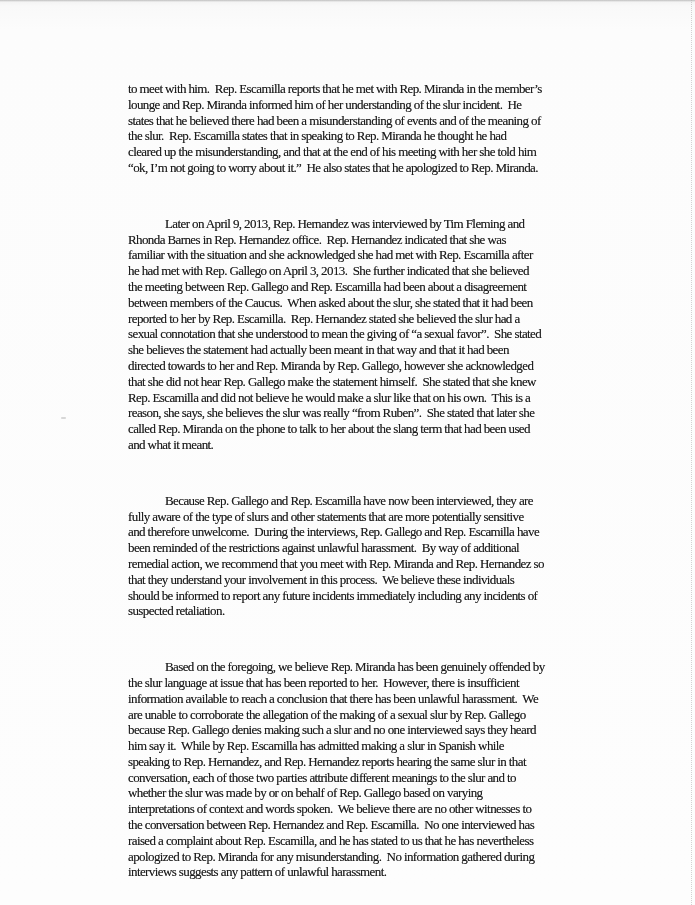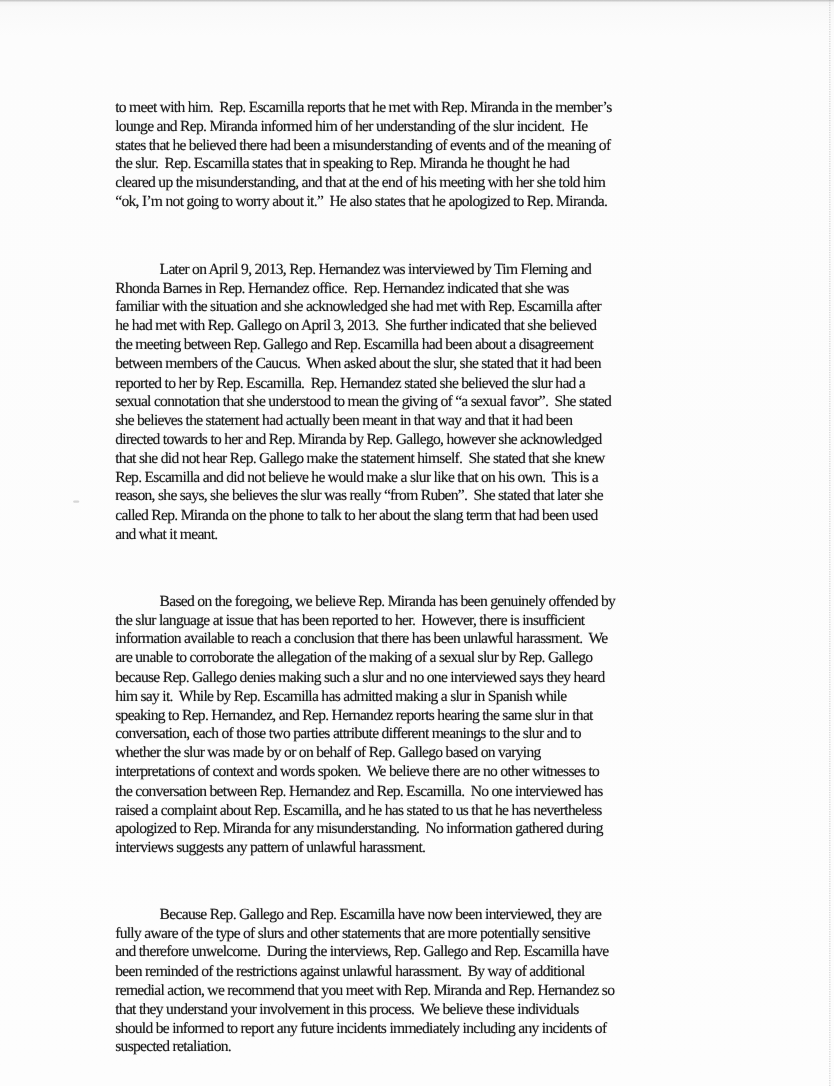--- a/index.html
+++ b/index.html
@@ -33,21 +33,21 @@
     left: 61px;
     top: 417px;
     width: 5px;
     height: 2px;
     background: #b8b8b8;
     opacity: 0.55;
     border-radius: 1px;
   }
   .text-block {
     position: absolute;
-    left: 96px;
+    left: 128px;
     top: 81px;
     width: 540px;
     color: #1e1e1e;
     font-size: 13px;
     line-height: 15.8px;
     letter-spacing: -0.6px;
     white-space: pre;
     text-shadow: 0 0 0.6px rgba(30,30,30,0.55);
     font-family: Liberation Serif, serif;
   }
@@ -79,34 +79,34 @@
 the meeting between Rep. Gallego and Rep. Escamilla had been about a disagreement
 between members of the Caucus.  When asked about the slur, she stated that it had been
 reported to her by Rep. Escamilla.  Rep. Hernandez stated she believed the slur had a
 sexual connotation that she understood to mean the giving of “a sexual favor”.  She stated
 she believes the statement had actually been meant in that way and that it had been
 directed towards to her and Rep. Miranda by Rep. Gallego, however she acknowledged
 that she did not hear Rep. Gallego make the statement himself.  She stated that she knew
 Rep. Escamilla and did not believe he would make a slur like that on his own.  This is a
 reason, she says, she believes the slur was really “from Ruben”.  She stated that later she
 called Rep. Miranda on the phone to talk to her about the slang term that had been used
-and what it meant.</p><p class="paragraph indented">Based on the foregoing, we believe Rep. Miranda has been genuinely offended by
+and what it meant.</p><p class="paragraph indented">Because Rep. Gallego and Rep. Escamilla have now been interviewed, they are
+fully aware of the type of slurs and other statements that are more potentially sensitive
+and therefore unwelcome.  During the interviews, Rep. Gallego and Rep. Escamilla have
+been reminded of the restrictions against unlawful harassment.  By way of additional
+remedial action, we recommend that you meet with Rep. Miranda and Rep. Hernandez so
+that they understand your involvement in this process.  We believe these individuals
+should be informed to report any future incidents immediately including any incidents of
+suspected retaliation.</p><p class="paragraph indented">Based on the foregoing, we believe Rep. Miranda has been genuinely offended by
 the slur language at issue that has been reported to her.  However, there is insufficient
 information available to reach a conclusion that there has been unlawful harassment.  We
 are unable to corroborate the allegation of the making of a sexual slur by Rep. Gallego
 because Rep. Gallego denies making such a slur and no one interviewed says they heard
 him say it.  While by Rep. Escamilla has admitted making a slur in Spanish while
 speaking to Rep. Hernandez, and Rep. Hernandez reports hearing the same slur in that
 conversation, each of those two parties attribute different meanings to the slur and to
 whether the slur was made by or on behalf of Rep. Gallego based on varying
 interpretations of context and words spoken.  We believe there are no other witnesses to
 the conversation between Rep. Hernandez and Rep. Escamilla.  No one interviewed has
 raised a complaint about Rep. Escamilla, and he has stated to us that he has nevertheless
 apologized to Rep. Miranda for any misunderstanding.  No information gathered during
-interviews suggests any pattern of unlawful harassment.</p><p class="paragraph indented">Because Rep. Gallego and Rep. Escamilla have now been interviewed, they are
-fully aware of the type of slurs and other statements that are more potentially sensitive
-and therefore unwelcome.  During the interviews, Rep. Gallego and Rep. Escamilla have
-been reminded of the restrictions against unlawful harassment.  By way of additional
-remedial action, we recommend that you meet with Rep. Miranda and Rep. Hernandez so
-that they understand your involvement in this process.  We believe these individuals
-should be informed to report any future incidents immediately including any incidents of
-suspected retaliation.</p></div>
+interviews suggests any pattern of unlawful harassment.</p></div>
 </div>
 
 </body></html>

